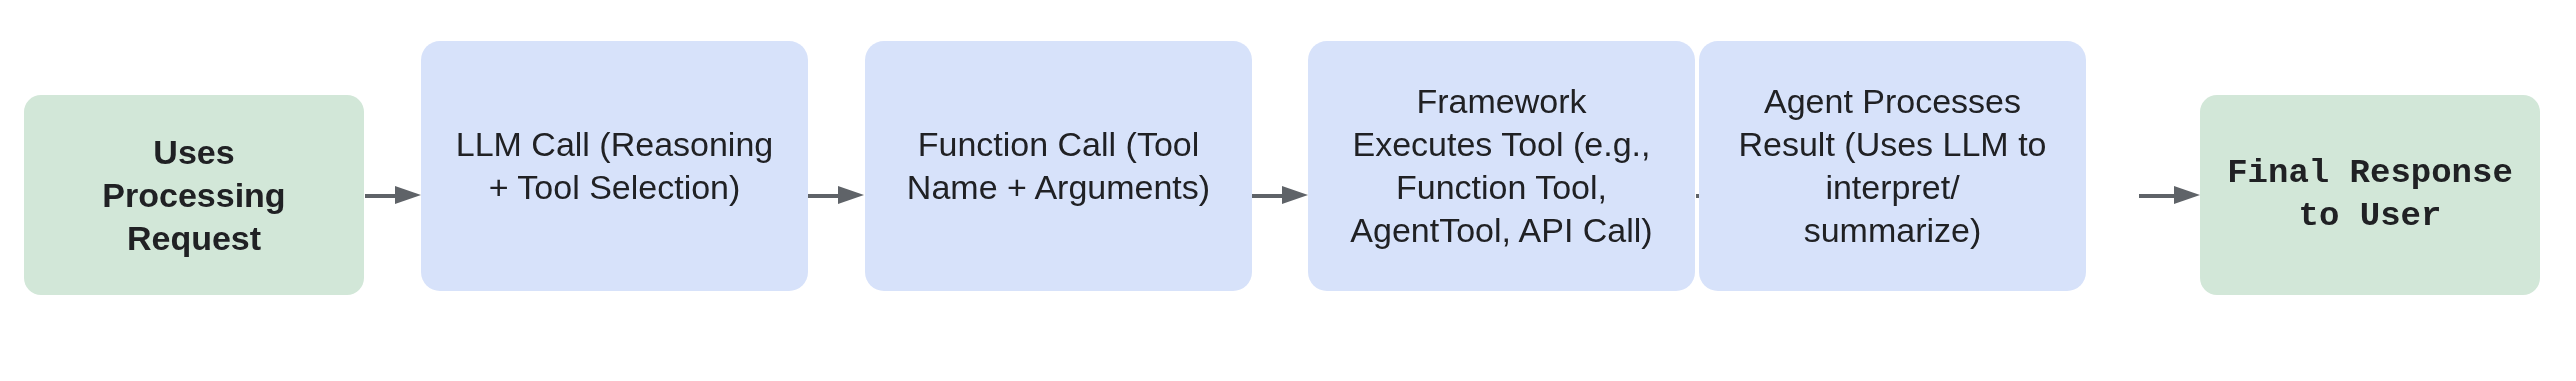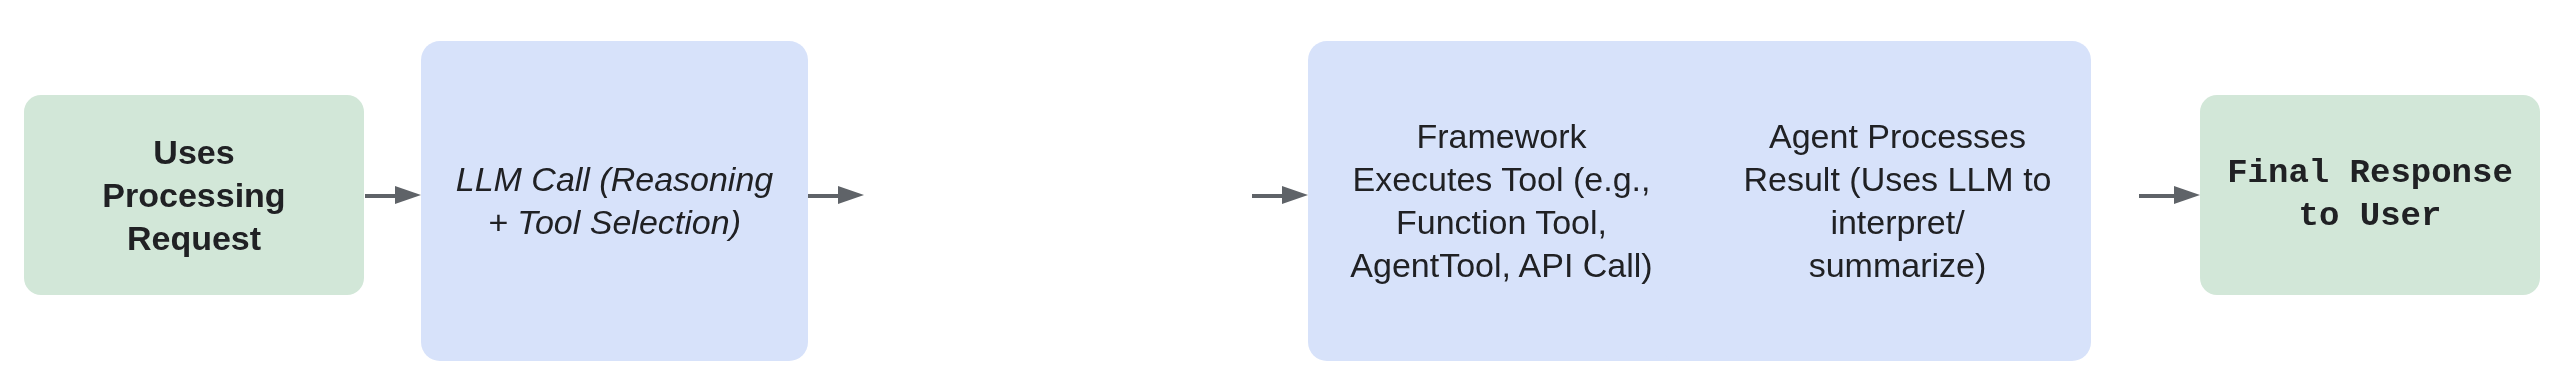--- a/index.html
+++ b/index.html
@@ -29,31 +29,31 @@
   }
   .node--terminal {
     top: 95px;
     height: 200px;
     width: 340px;
     background: var(--terminal-bg, #D2E7D8);
     font-weight: 600;
   }
   .node--process {
     top: 41px;
-    height: 320px;
+    height: 250px;
     width: 387px;
     background: var(--process-bg, #D7E2FA);
     font-weight: 400;
     border-radius: 19px;
   }
   .n1 { left: 24px; }
-  .n2 { left: 421px; font-style: italic; }
+  .n2 { left: 421px; }
   .n3 { left: 865px; }
   .n4 { left: 1308px; }
-  .n5 { left: 1660px; padding-left: 44px; }
+  .n5 { left: 1699px; }
   .n6 { left: 2200px; font-family: Liberation Mono, monospace; }
 
   .arrow {
     position: absolute;
     top: 186px;
     height: 19px;
   }
   .arrow-shaft {
     position: absolute;
     left: 0;
@@ -93,20 +93,22 @@
   </div>
 
   <div class="node node--process n2">LLM Call (Reasoning
 + Tool Selection)</div>
 
   <div class="arrow a2">
     <span class="arrow-shaft"></span>
     <span class="arrow-head"></span>
   </div>
 
+  <div class="node node--process n3">Function Call (Tool
+Name + Arguments)</div>
 
   <div class="arrow a3">
     <span class="arrow-shaft"></span>
     <span class="arrow-head"></span>
   </div>
 
   <div class="node node--process n4">Framework
 Executes Tool (e.g.,
 Function Tool,
 AgentTool, API Call)</div>

